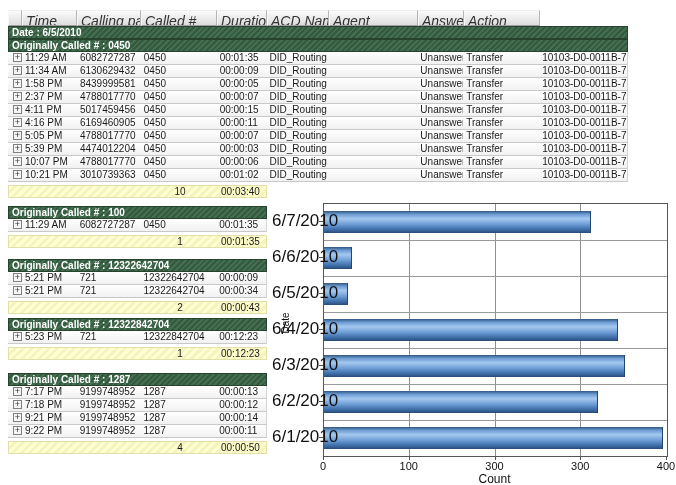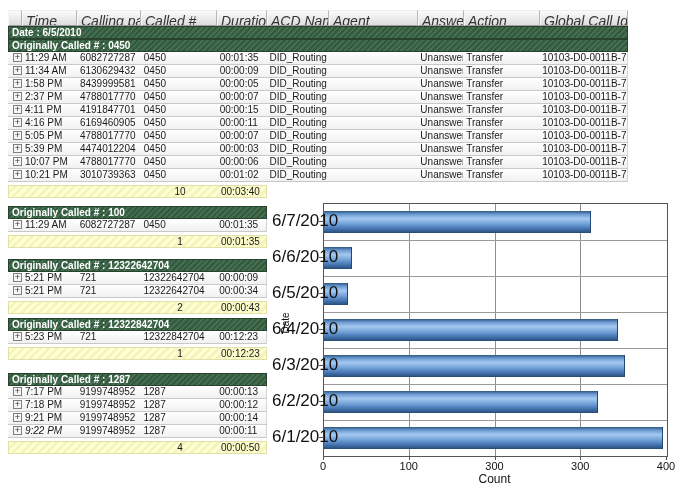--- a/index.html
+++ b/index.html
@@ -76,21 +76,20 @@
   <div class="header-row" id="header-row">
       <div class="hcell" style="width: 14px;"></div>
       <div class="hcell" style="width: 55px;">Time</div>
       <div class="hcell" style="width: 64px;">Calling party #</div>
       <div class="hcell" style="width: 76px;">Called #</div>
       <div class="hcell" style="width: 50px;">Duration</div>
       <div class="hcell" style="width: 62px;">ACD Name</div>
       <div class="hcell" style="width: 89px;">Agent</div>
       <div class="hcell" style="width: 46px;">Answered</div>
       <div class="hcell" style="width: 76px;">Action</div>
-      <div class="hcell" style="width: 88px;">Global Call Id</div>
     </div>
   <div class="green-bar" style="left:8px; top:26px; width:620px">Date : 6/5/2010</div>
   <div id="groups">
       <div class="green-bar" style="left: 8px; top: 39px; width: 620px;">Originally Called # : 0450</div>
       <div class="row" style="left: 8px; top: 52px; width: 620px;">
         <div class="cell expand-cell">
           <div class="expand">+</div>
         </div>
         <div class="cell" style="width: 55px;">11:29 AM</div>
         <div class="cell" style="width: 64px;">6082727287</div>
@@ -142,21 +141,21 @@
         <div class="cell" style="width: 89px;"></div>
         <div class="cell" style="width: 46px;">Unanswered</div>
         <div class="cell" style="width: 76px;">Transfer</div>
         <div class="cell" style="width: 88px;">10103-D0-0011B-771</div>
       </div>
       <div class="row" style="left: 8px; top: 104px; width: 620px;">
         <div class="cell expand-cell">
           <div class="expand">+</div>
         </div>
         <div class="cell" style="width: 55px;">4:11 PM</div>
-        <div class="cell" style="width: 64px;">4191847701</div>
+        <div class="cell" style="width: 64px;">5017459456</div>
         <div class="cell" style="width: 76px;">0450</div>
         <div class="cell" style="width: 50px;">00:00:15</div>
         <div class="cell" style="width: 62px;">DID_Routing</div>
         <div class="cell" style="width: 89px;"></div>
         <div class="cell" style="width: 46px;">Unanswered</div>
         <div class="cell" style="width: 76px;">Transfer</div>
         <div class="cell" style="width: 88px;">10103-D0-0011B-772</div>
       </div>
       <div class="row" style="left: 8px; top: 117px; width: 620px;">
         <div class="cell expand-cell">
@@ -308,21 +307,21 @@
         </div>
         <div class="cell" style="width: 55px;">9:21 PM</div>
         <div class="cell" style="width: 64px;">9199748952</div>
         <div class="cell" style="width: 76px;">1287</div>
         <div class="cell" style="width: 50px;">00:00:14</div>
       </div>
       <div class="row" style="left: 8px; top: 425px; width: 259px;">
         <div class="cell expand-cell">
           <div class="expand">+</div>
         </div>
-        <div class="cell" style="width: 55px; font-style: italic;">9:22 PM</div>
+        <div class="cell" style="width: 55px;">9:22 PM</div>
         <div class="cell" style="width: 64px;">9199748952</div>
         <div class="cell" style="width: 76px;">1287</div>
         <div class="cell" style="width: 50px;">00:00:11</div>
       </div>
       <div class="summary" style="left: 8px; top: 441px; width: 259px;">
         <div class="cell sum-count" style="left: 133px; width: 76px;">4</div>
         <div class="cell" style="left: 209px; width: 50px;">00:00:50</div>
       </div>
     </div>
 

